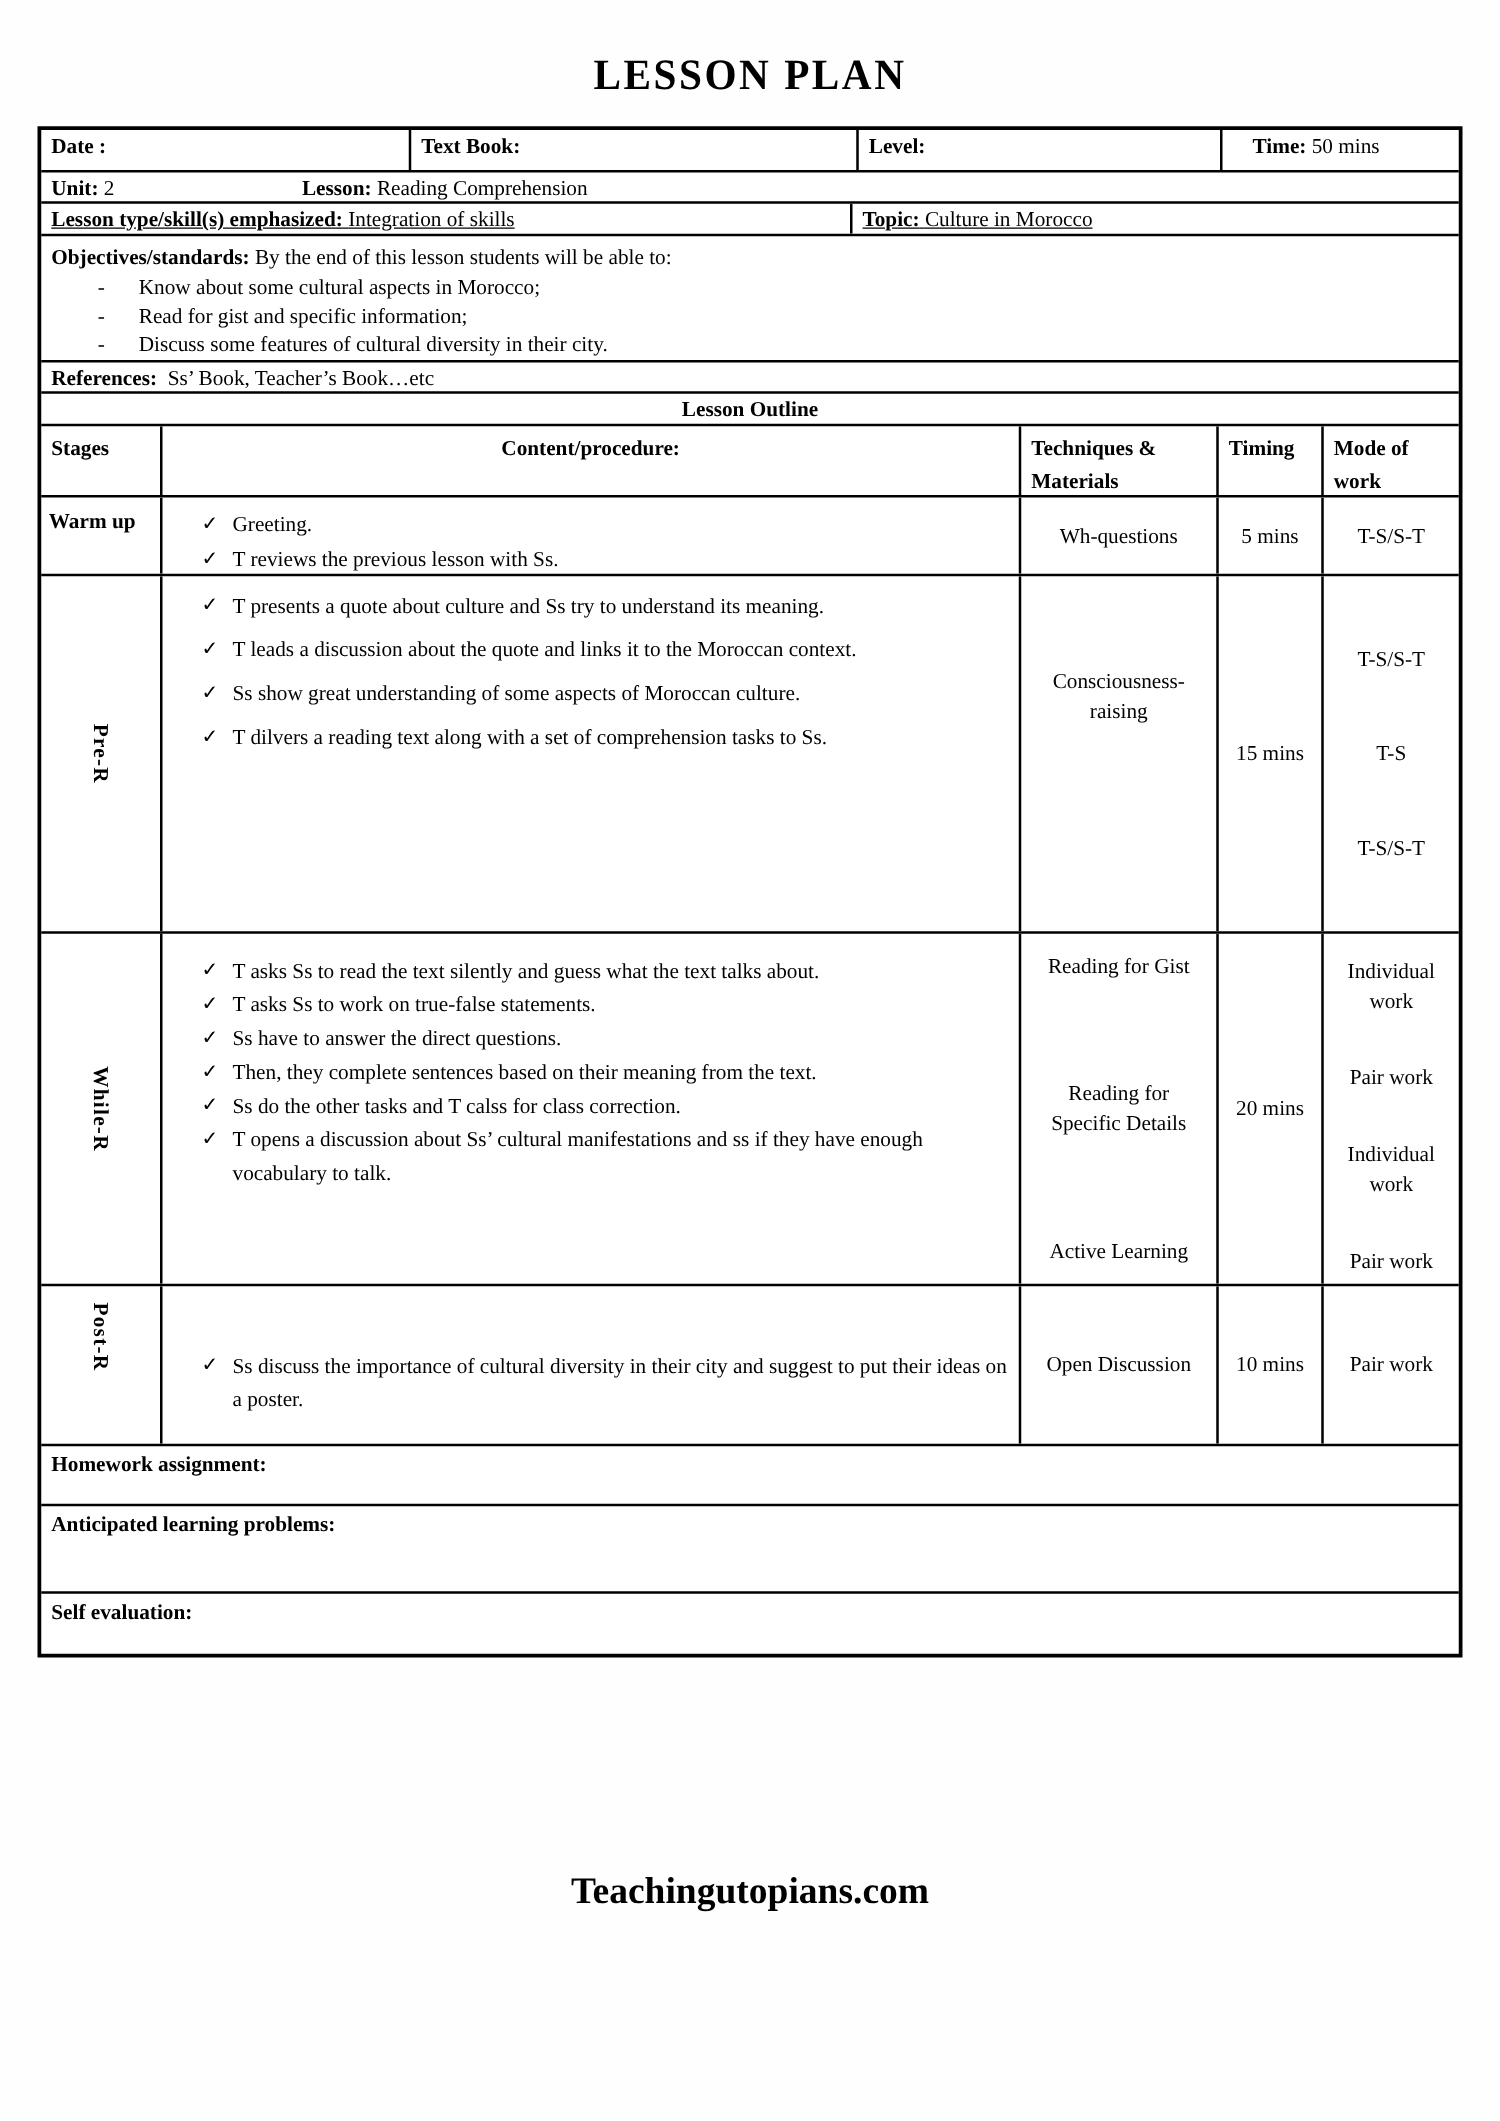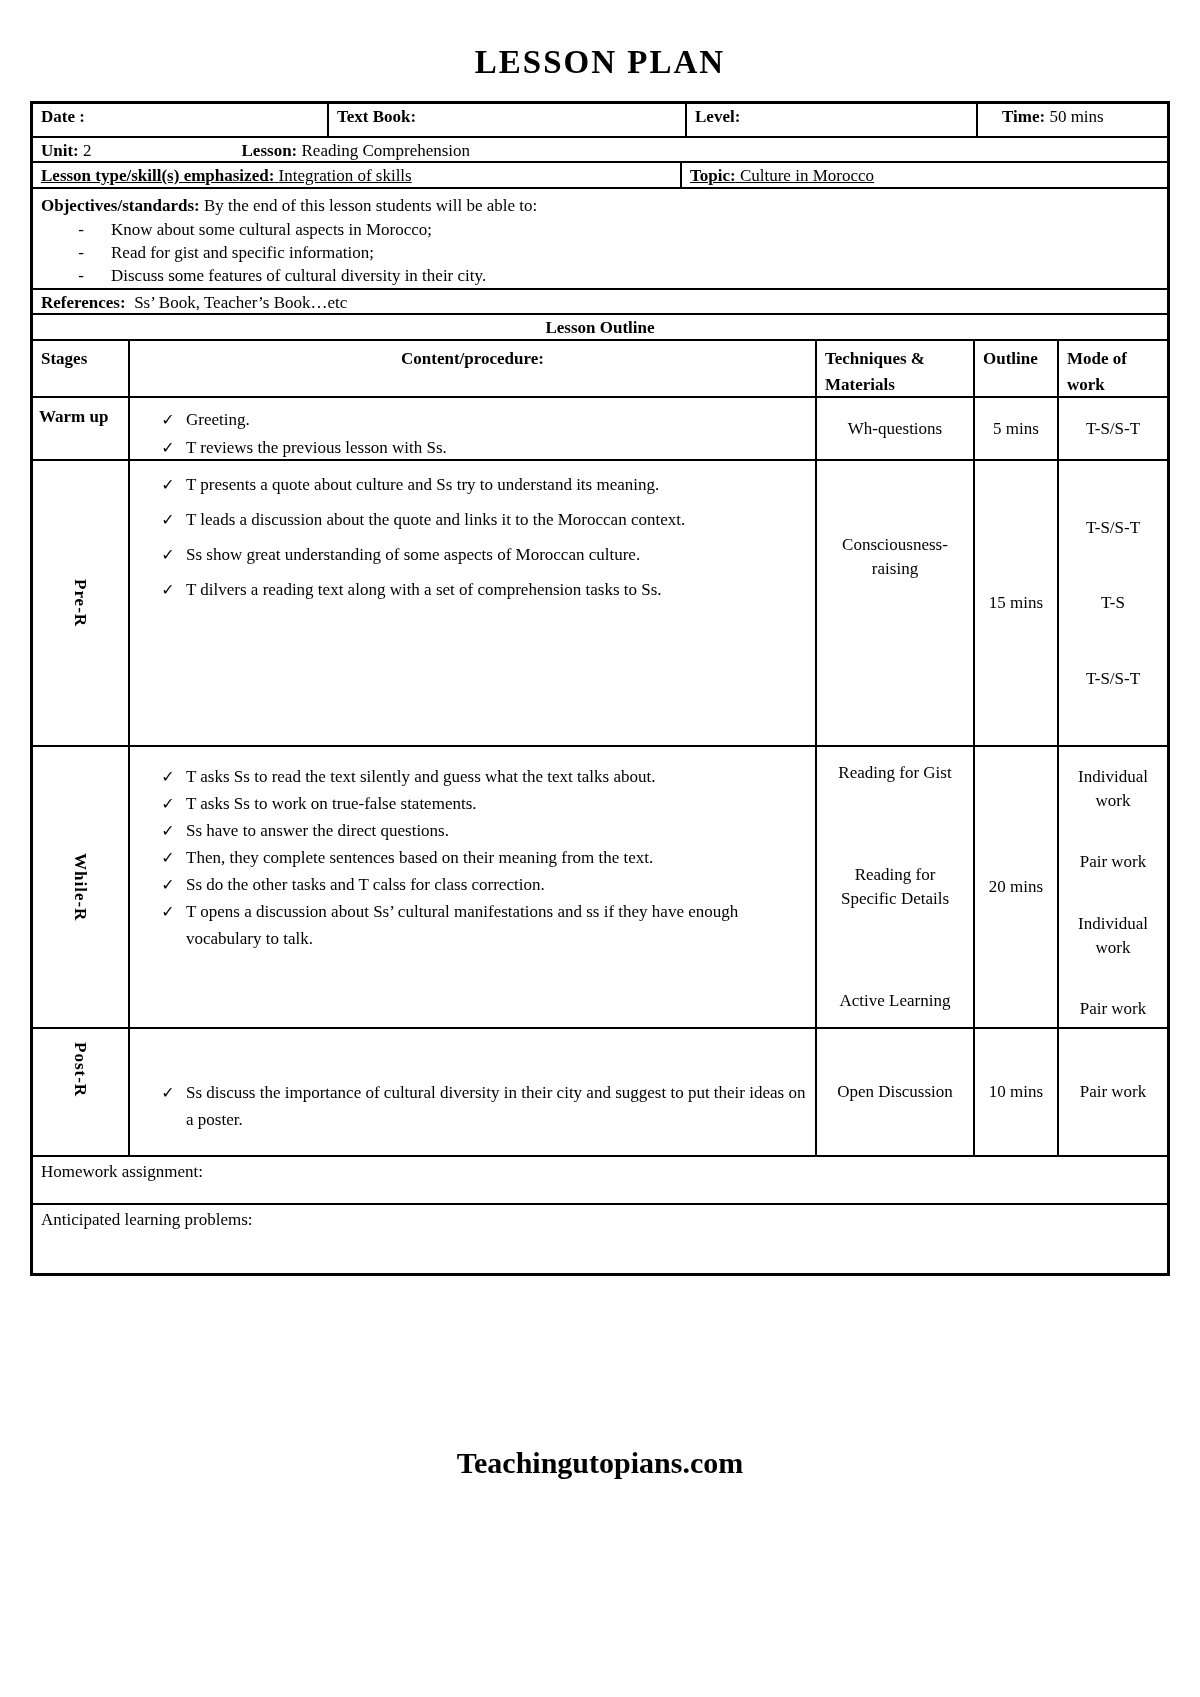--- a/index.html
+++ b/index.html
@@ -102,21 +102,21 @@
   .mode-item, .timing-val { text-align:center; }
   .r-warmup .ccell { justify-content:center; }
   .r-prer .tech-cell { justify-content:flex-start; padding-top:72px; }
   .r-prer .time-cell { justify-content:center; }
   .r-prer .mode-cell { justify-content:space-evenly; }
   .r-whiler .tech-cell { justify-content:space-between; padding-top:14px; padding-bottom:14px; }
   .r-whiler .time-cell { justify-content:center; }
   .r-whiler .mode-cell { justify-content:space-between; padding-top:18px; padding-bottom:6px; }
   .r-postr .ccell { justify-content:center; }
 
-  .label-cell { font-weight:normal; padding:5px 8px; }
+  .label-cell { font-weight:bold; padding:5px 8px; }
 
   .site-footer {
     margin-top:170px;
     text-align:center;
     font-weight:bold;
     font-size:30px;
     font-family:"Liberation Serif", serif;
   }
 </style>
 </head>
@@ -170,21 +170,21 @@
     </div>
 
     <div class="row r-otitle">
       <div class="cell fill otitle-cell">Lesson Outline</div>
     </div>
 
     <div class="row r-cols">
       <div class="cell c-stage h-cell">Stages</div>
       <div class="cell c-content h-cell h-center">Content/procedure:</div>
       <div class="cell c-tech h-cell">Techniques &amp; Materials</div>
-      <div class="cell c-time h-cell">Outline</div>
+      <div class="cell c-time h-cell">Timing</div>
       <div class="cell c-mode h-cell fill">Mode of work</div>
     </div>
 
     <div class="row r-warmup">
       <div class="cell c-stage stage-cell">
           <span class="stage-h">Warm up</span>
         </div>
       <div class="cell c-content content-cell">
         <div class="chk">
             <span class="mark">✓</span>
@@ -309,18 +309,21 @@
     </div>
 
     <div class="row r-hw">
       <div class="cell fill label-cell">Homework assignment:</div>
     </div>
 
     <div class="row r-alp">
       <div class="cell fill label-cell">Anticipated learning problems:</div>
     </div>
 
+    <div class="row r-se">
+      <div class="cell fill label-cell">Self evaluation:</div>
+    </div>
 
   </div>
 
   <div class="site-footer">Teachingutopians.com</div>
 
 </div>
 
 </body></html>

